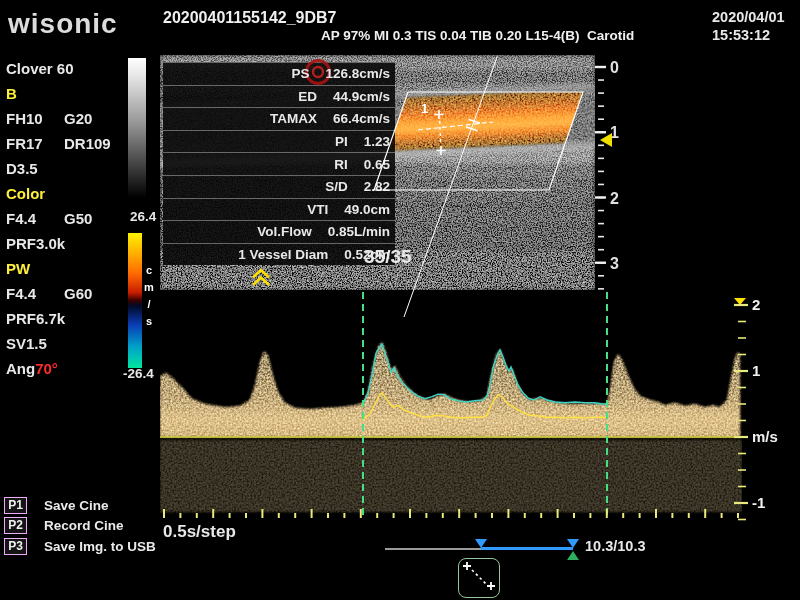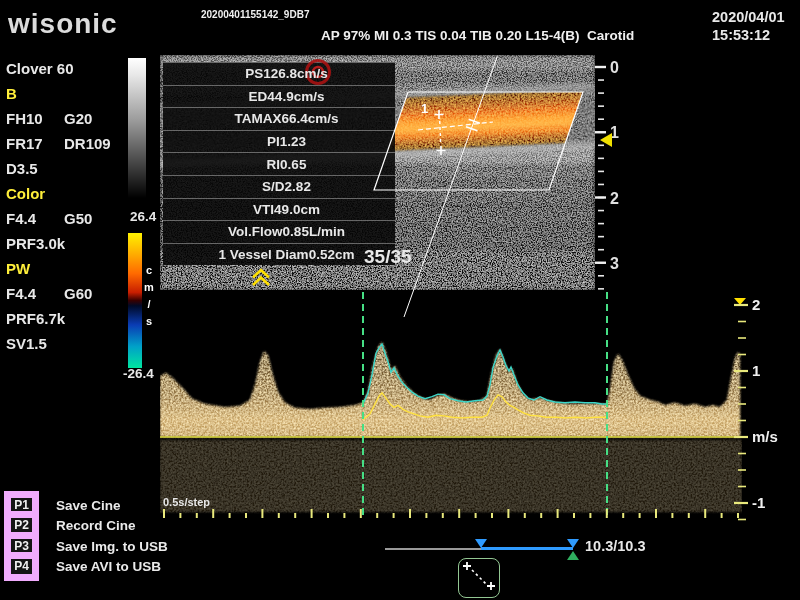--- a/index.html
+++ b/index.html
@@ -1,53 +1,53 @@
 <!DOCTYPE html>
 <html><head>
 <meta charset="utf-8">
 <style>
   html,body{margin:0;padding:0;background:#000;}
   #screen{position:relative;width:793px;height:600px;background:#000;overflow:hidden;
     font-family:"Liberation Sans","DejaVu Sans",sans-serif;font-weight:bold;color:#e8e8e8;}
   .abs{position:absolute;}
   #logo{left:8px;top:8px;font-size:28px;letter-spacing:1px;color:#dcdcdc;}
-  #patient-id{left:163px;top:9px;font-size:10px;color:#f0f0f0;margin-left:38px;}
+  #patient-id{left:163px;top:9px;font-size:16px;color:#f0f0f0;}
   #acq-params{left:321px;top:28px;font-size:13.5px;color:#f0f0f0;white-space:pre;}
   #hdr-date{left:712px;top:9px;font-size:14.5px;}
   #hdr-time{left:712px;top:27px;font-size:14.5px;}
   #sidebar{left:6px;top:56px;width:120px;}
   .side-row{height:25px;line-height:25px;font-size:15px;display:flex;align-items:flex-end;}
   .side-row .c1{width:58px;}
   .y{color:#ffef3a;} .r{color:#ff2a2a;}
   #gray-bar{left:128px;top:58px;width:18px;height:140px;
     background:linear-gradient(#ffffff,#e8e8e8 12%,#9a9a9a 45%,#383838 80%,#000);}
   #cb-max{left:130px;top:209px;font-size:13.5px;}
   #color-bar{left:128px;top:233px;width:14px;height:135px;
     background:linear-gradient(#fff200,#ffb400 14%,#ff6a00 30%,#c81e00 44%,#380000 50%,#000a28 54%,#0a3cb4 68%,#00a0c8 84%,#00e6a0 100%);}
   #cb-unit{left:142px;top:262px;width:14px;font-size:11px;line-height:17px;text-align:center;color:#fff;}
   #cb-min{left:123px;top:366px;font-size:13.5px;}
   #bmode-svg{left:160px;top:55px;}
   #depth-ruler{left:590px;top:55px;}
   #focus-arrow{left:600px;top:133px;width:0;height:0;border-top:7px solid transparent;
     border-bottom:7px solid transparent;border-right:12px solid #f0e000;}
   #mtable{left:163px;top:62px;width:232px;}
   .m-row{height:21.6px;border-top:1px solid rgba(175,175,175,.55);background:rgba(4,4,4,.88);
-    display:flex;justify-content:center;align-items:center;padding:0 5px 0 20px;font-size:13.5px;}
+    display:flex;justify-content:flex-end;align-items:center;padding:0 5px 0 20px;font-size:13.5px;gap:16px;}
   .m-row.wide{}
   .m-row span{position:relative;z-index:6;}
   #red-ring{left:303px;top:55px;z-index:5;}
   #annot{left:0;top:0;z-index:7;pointer-events:none;}
   #frame-counter{left:364px;top:246px;font-size:19px;z-index:8;}
   #chevron{left:250px;top:268px;z-index:8;}
   #spectro-svg{left:160px;top:290px;}
   #vel-ruler{left:726px;top:290px;}
-  #step-label{left:163px;top:496px;font-size:11px;}
+  #step-label{left:163px;top:522px;font-size:17px;}
   #softkeys{left:4px;top:495px;}
   .pk-row{height:20.5px;display:flex;align-items:center;}
-  .pk-box{width:21px;height:15px;border:7px solid #f0abfc;background:#141414;font-size:12px;
+  .pk-box{width:21px;height:15px;border:1px solid #f0abfc;background:#141414;font-size:12px;
     line-height:15px;text-align:center;color:#f0f0f0;flex:0 0 auto;}
   .pk-label{margin-left:17px;font-size:13.5px;color:#eaeaea;white-space:nowrap;}
   #scrub-gray{left:385px;top:548px;width:96px;height:2px;background:#9a9a9a;}
   #scrub-blue{left:481px;top:547px;width:92px;height:3px;background:#2f9bff;}
   .tri-down{width:0;height:0;border-left:6px solid transparent;border-right:6px solid transparent;
     border-top:9px solid #2f9bff;}
   #scrub-cursor{left:475px;top:539px;}
   #scrub-end-down{left:567px;top:539px;}
   #scrub-end-up{left:567px;top:551px;width:0;height:0;border-left:6px solid transparent;
     border-right:6px solid transparent;border-bottom:9px solid #2fae5f;}
@@ -99,20 +99,24 @@
       </div>
       <div class="side-row">
         <span class="c1">F4.4</span>
         <span>G60</span>
       </div>
       <div class="side-row">
         <span>PRF6.7k</span>
       </div>
       <div class="side-row">
         <span>SV1.5</span>
+      </div>
+      <div class="side-row">
+        <span>Ang</span>
+        <span class="r">70°</span>
       </div>
     </div>
 
   <div class="abs" id="gray-bar"></div>
   <div class="abs" id="cb-max">26.4</div>
   <div class="abs" id="color-bar"></div>
   <div class="abs" id="cb-unit">
     <div>c</div>
     <div>m</div>
     <div>/</div>
@@ -358,24 +362,20 @@
         <span class="pk-label">Save Cine</span>
       </div>
       <div class="pk-row">
         <span class="pk-box">P2</span>
         <span class="pk-label">Record Cine</span>
       </div>
       <div class="pk-row">
         <span class="pk-box">P3</span>
         <span class="pk-label">Save Img. to USB</span>
       </div>
-      <div class="pk-row">
-        <span class="pk-box">P4</span>
-        <span class="pk-label">Save AVI to USB</span>
-      </div>
     </div>
 
   <div class="abs" id="scrub-gray"></div>
   <div class="abs" id="scrub-blue"></div>
   <div class="abs tri-down" id="scrub-cursor"></div>
   <div class="abs tri-down" id="scrub-end-down"></div>
   <div class="abs" id="scrub-end-up"></div>
   <div class="abs" id="scrub-label">10.3/10.3</div>
 
   <div class="abs" id="cursor-icon">

